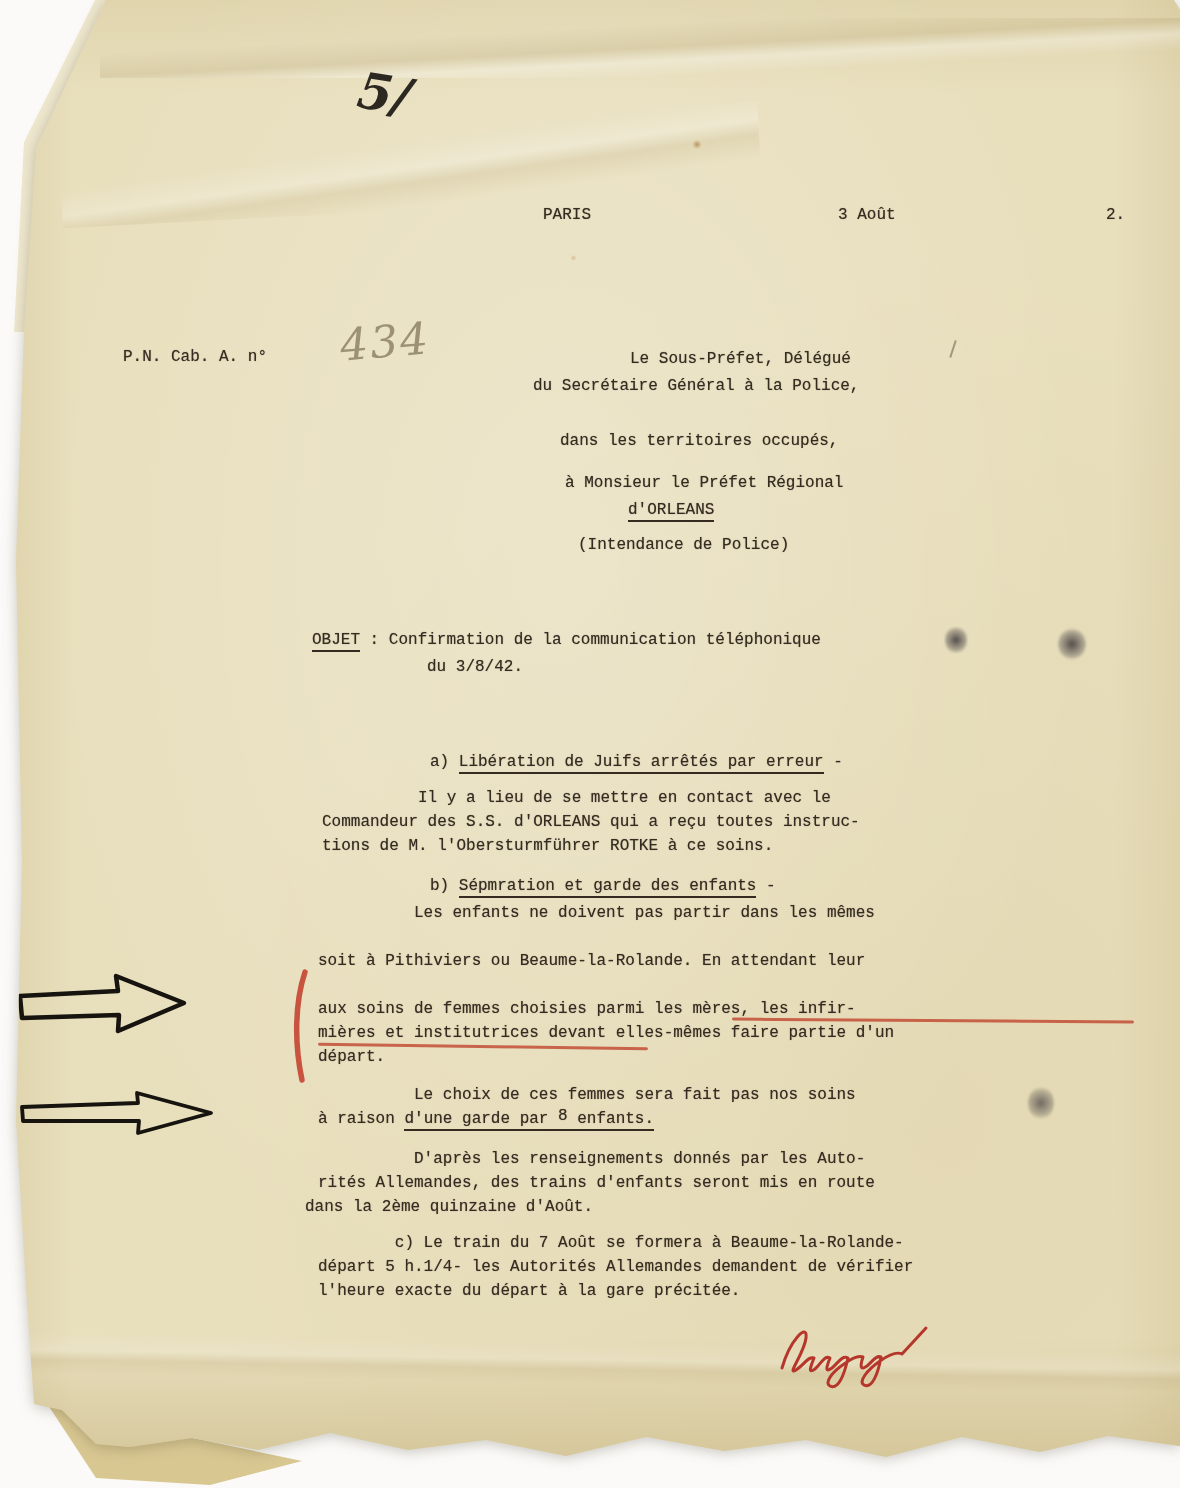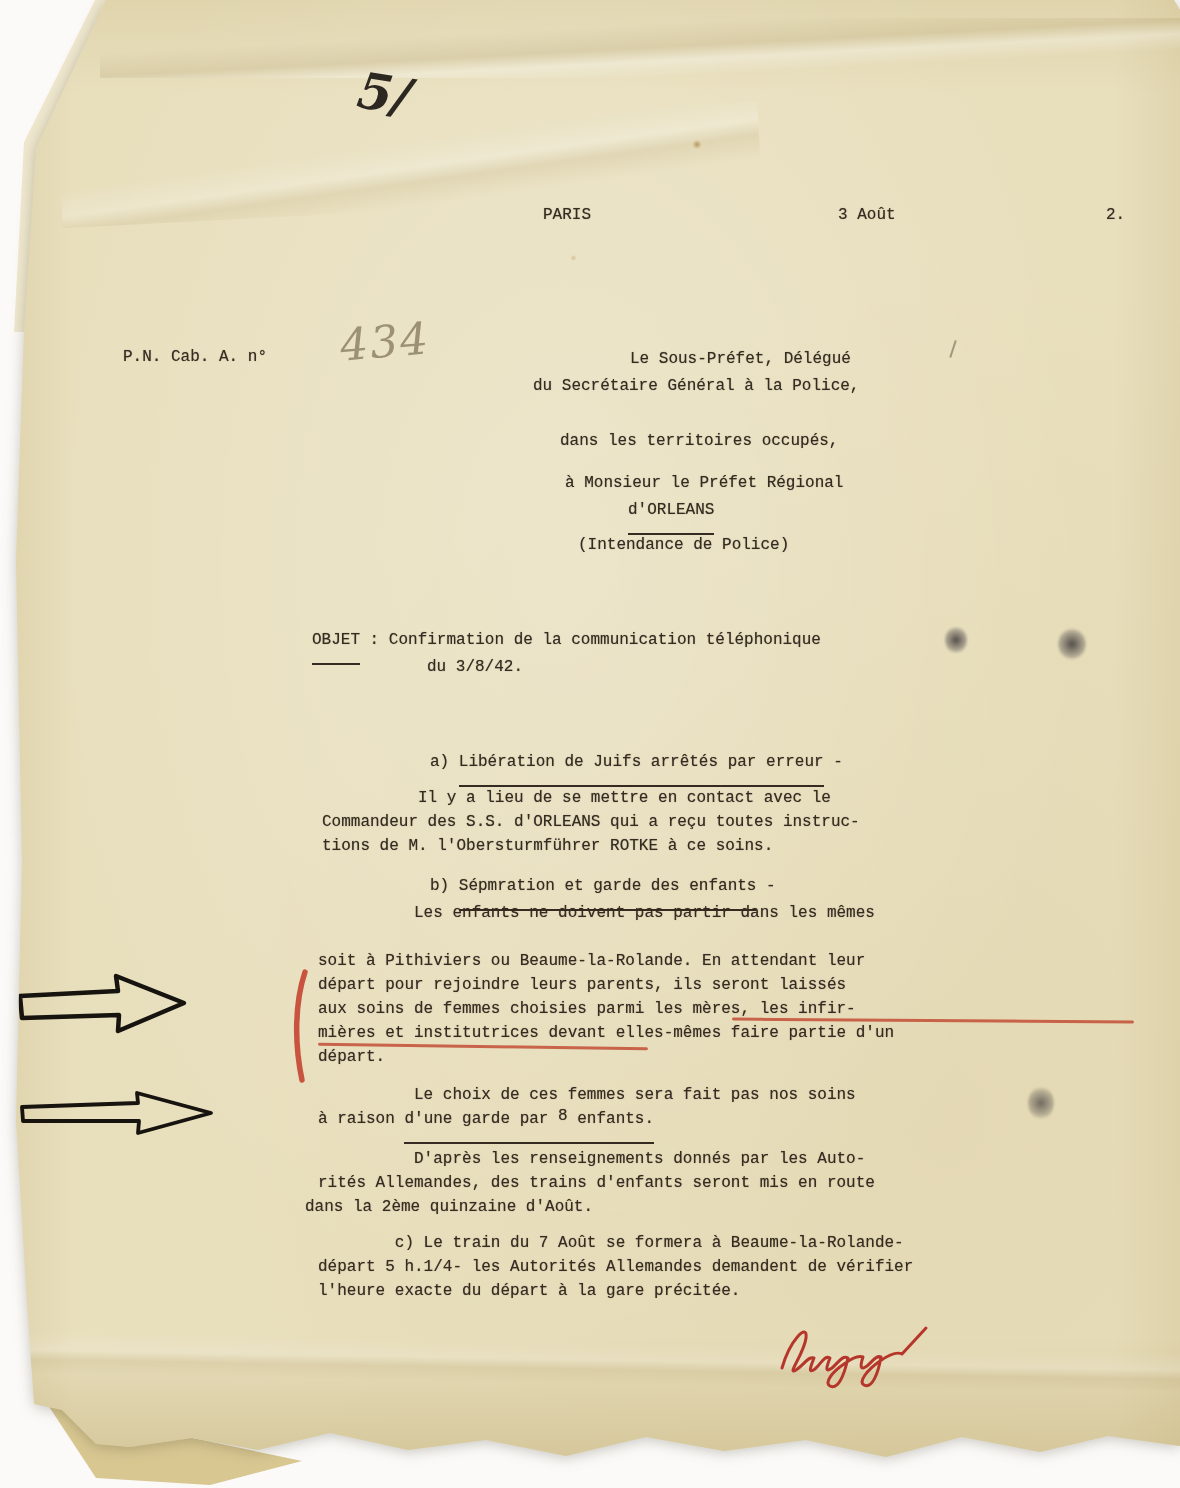--- a/index.html
+++ b/index.html
@@ -15,21 +15,21 @@
       linear-gradient(to left, rgba(203,186,138,.28), transparent 65px),
       #e8dfbd;
     clip-path: polygon(106px 0,1174px 0,1180px 10px,1180px 1446px,1108px 1436px,1040px 1452px,962px 1437px,886px 1457px,806px 1440px,724px 1451px,646px 1437px,566px 1456px,486px 1440px,408px 1450px,330px 1433px,258px 1450px,192px 1438px,130px 1447px,96px 1444px,62px 1410px,34px 1404px,26px 1288px,16px 1120px,22px 862px,16px 560px,24px 332px,36px 148px);}
   .flap{position:absolute;left:30px;top:1395px;width:310px;height:93px;background:#d8c791;
     clip-path:polygon(16px 7px,66px 83px,180px 90px,272px 66px,120px 34px);}
   .corner-sliver{position:absolute;left:0;top:0;width:120px;height:340px;background:#efe8cf;
     clip-path:polygon(95px 0,108px 0,38px 150px,26px 332px,14px 332px,24px 142px);}
   .crease{position:absolute;pointer-events:none;}
   .t{position:absolute;white-space:pre;font-family:"Liberation Mono",monospace;font-weight:400;
      font-size:16px;line-height:24px;color:#352b20;text-shadow:0 0 1px rgba(53,43,32,.55);}
-  .u{border-bottom:2.5px solid #352b20;padding-bottom:14px;}
+  .u{border-bottom:2.5px solid #352b20;padding-bottom:1px;}
   .raise{position:relative;top:-3px;}
   .pencil{position:absolute;font-family:"DejaVu Serif",serif;font-style:italic;color:#8f8366;}
   .inkmark{position:absolute;font-family:"DejaVu Serif",serif;font-style:italic;color:#2c2720;}
   .redline{position:absolute;height:3px;background:#c0432d;opacity:.8;border-radius:2px;}
   .blot{position:absolute;border-radius:50%;background:radial-gradient(circle,rgba(35,30,40,.75),rgba(35,30,40,.25) 60%,transparent 75%);filter:blur(1px);}
   .fox{position:absolute;border-radius:50%;background:radial-gradient(circle,rgba(160,110,40,.6),transparent 70%);}
   svg{position:absolute;overflow:visible;}
 </style>
 </head>
 <body>
@@ -71,21 +71,20 @@
       <div class="t" style="left:427px;top:655px;">du 3/8/42.</div>
 
       <div class="t" style="left:430px;top:750px;"><span>a) </span><span class="u">Libération de Juifs arrêtés par erreur</span><span> -</span></div>
       <div class="t" style="left:322px;top:786px;">          Il y a lieu de se mettre en contact avec le</div>
       <div class="t" style="left:322px;top:810px;">Commandeur des S.S. d'ORLEANS qui a reçu toutes instruc-</div>
       <div class="t" style="left:322px;top:834px;">tions de M. l'Obersturmführer ROTKE à ce soins.</div>
 
       <div class="t" style="left:430px;top:874px;"><span>b) </span><span class="u">Sépmration et garde des enfants</span><span> -</span></div>
       <div class="t" style="left:318px;top:901px;">          Les enfants ne doivent pas partir dans les mêmes</div>
       <div class="t" style="left:318px;top:949px;">soit à Pithiviers ou Beaume-la-Rolande. En attendant leur</div>
-      <div class="t" style="left:318px;top:973px;">départ pour rejoindre leurs parents, ils seront laissés</div>
       <div class="t" style="left:318px;top:997px;">aux soins de femmes choisies parmi les mères, les infir-</div>
       <div class="t" style="left:318px;top:1021px;">mières et institutrices devant elles-mêmes faire partie d'un</div>
       <div class="t" style="left:318px;top:1045px;text-align:right;">départ.</div>
 
       <div class="t" style="left:318px;top:1083px;">          Le choix de ces femmes sera fait pas nos soins</div>
       <div class="t" style="left:318px;top:1107px;"><span>à raison </span><span class="u"><span>d'une garde par </span><span class="raise">8</span><span> enfants.</span></span></div>
 
       <div class="t" style="left:318px;top:1147px;">          D'après les renseignements donnés par les Auto-</div>
       <div class="t" style="left:318px;top:1171px;">rités Allemandes, des trains d'enfants seront mis en route</div>
       <div class="t" style="left:305px;top:1195px;">dans la 2ème quinzaine d'Août.</div>

